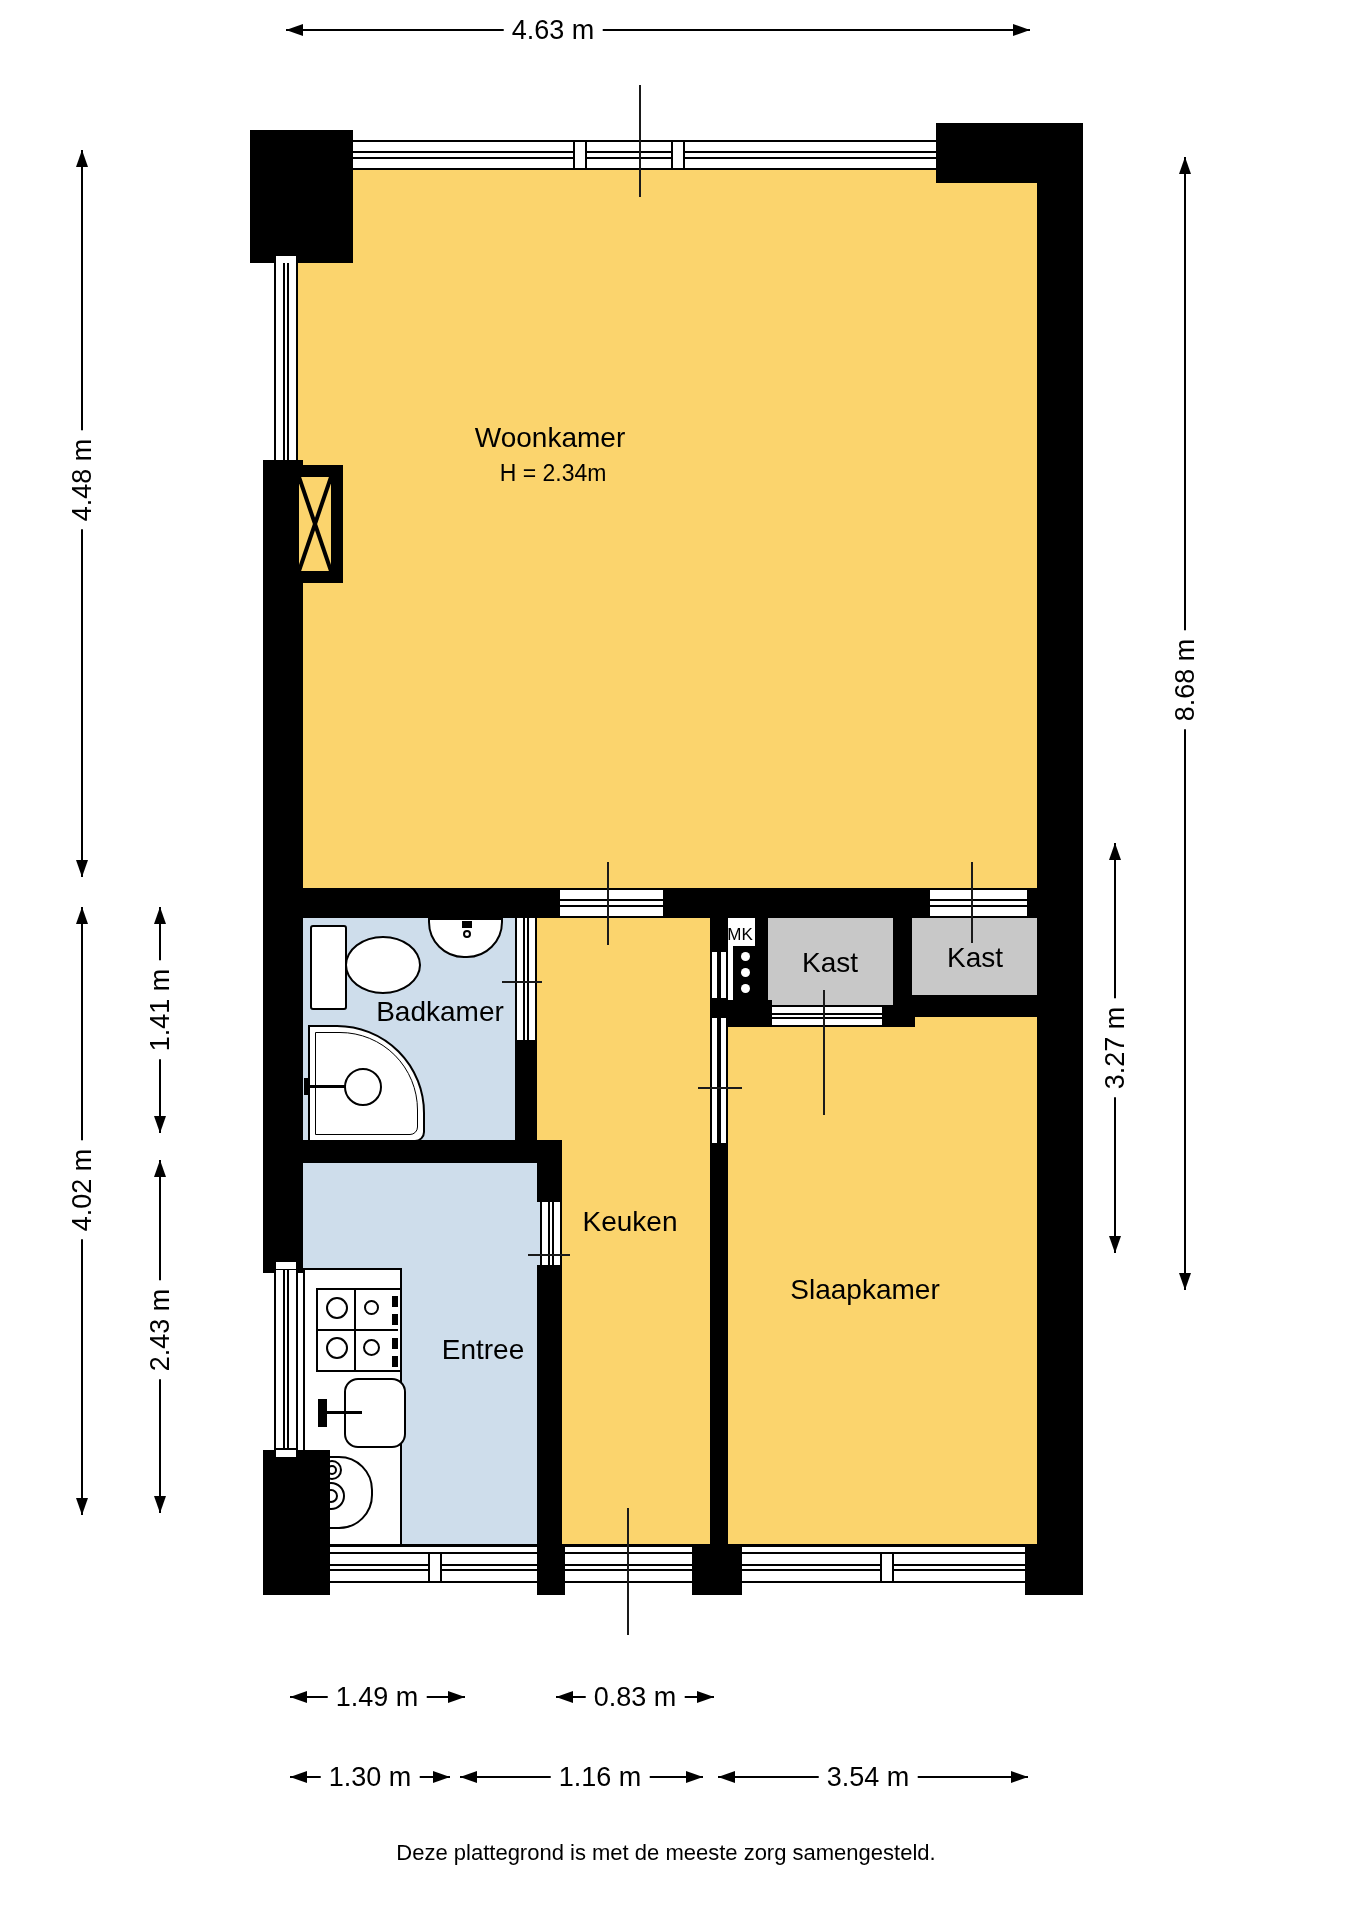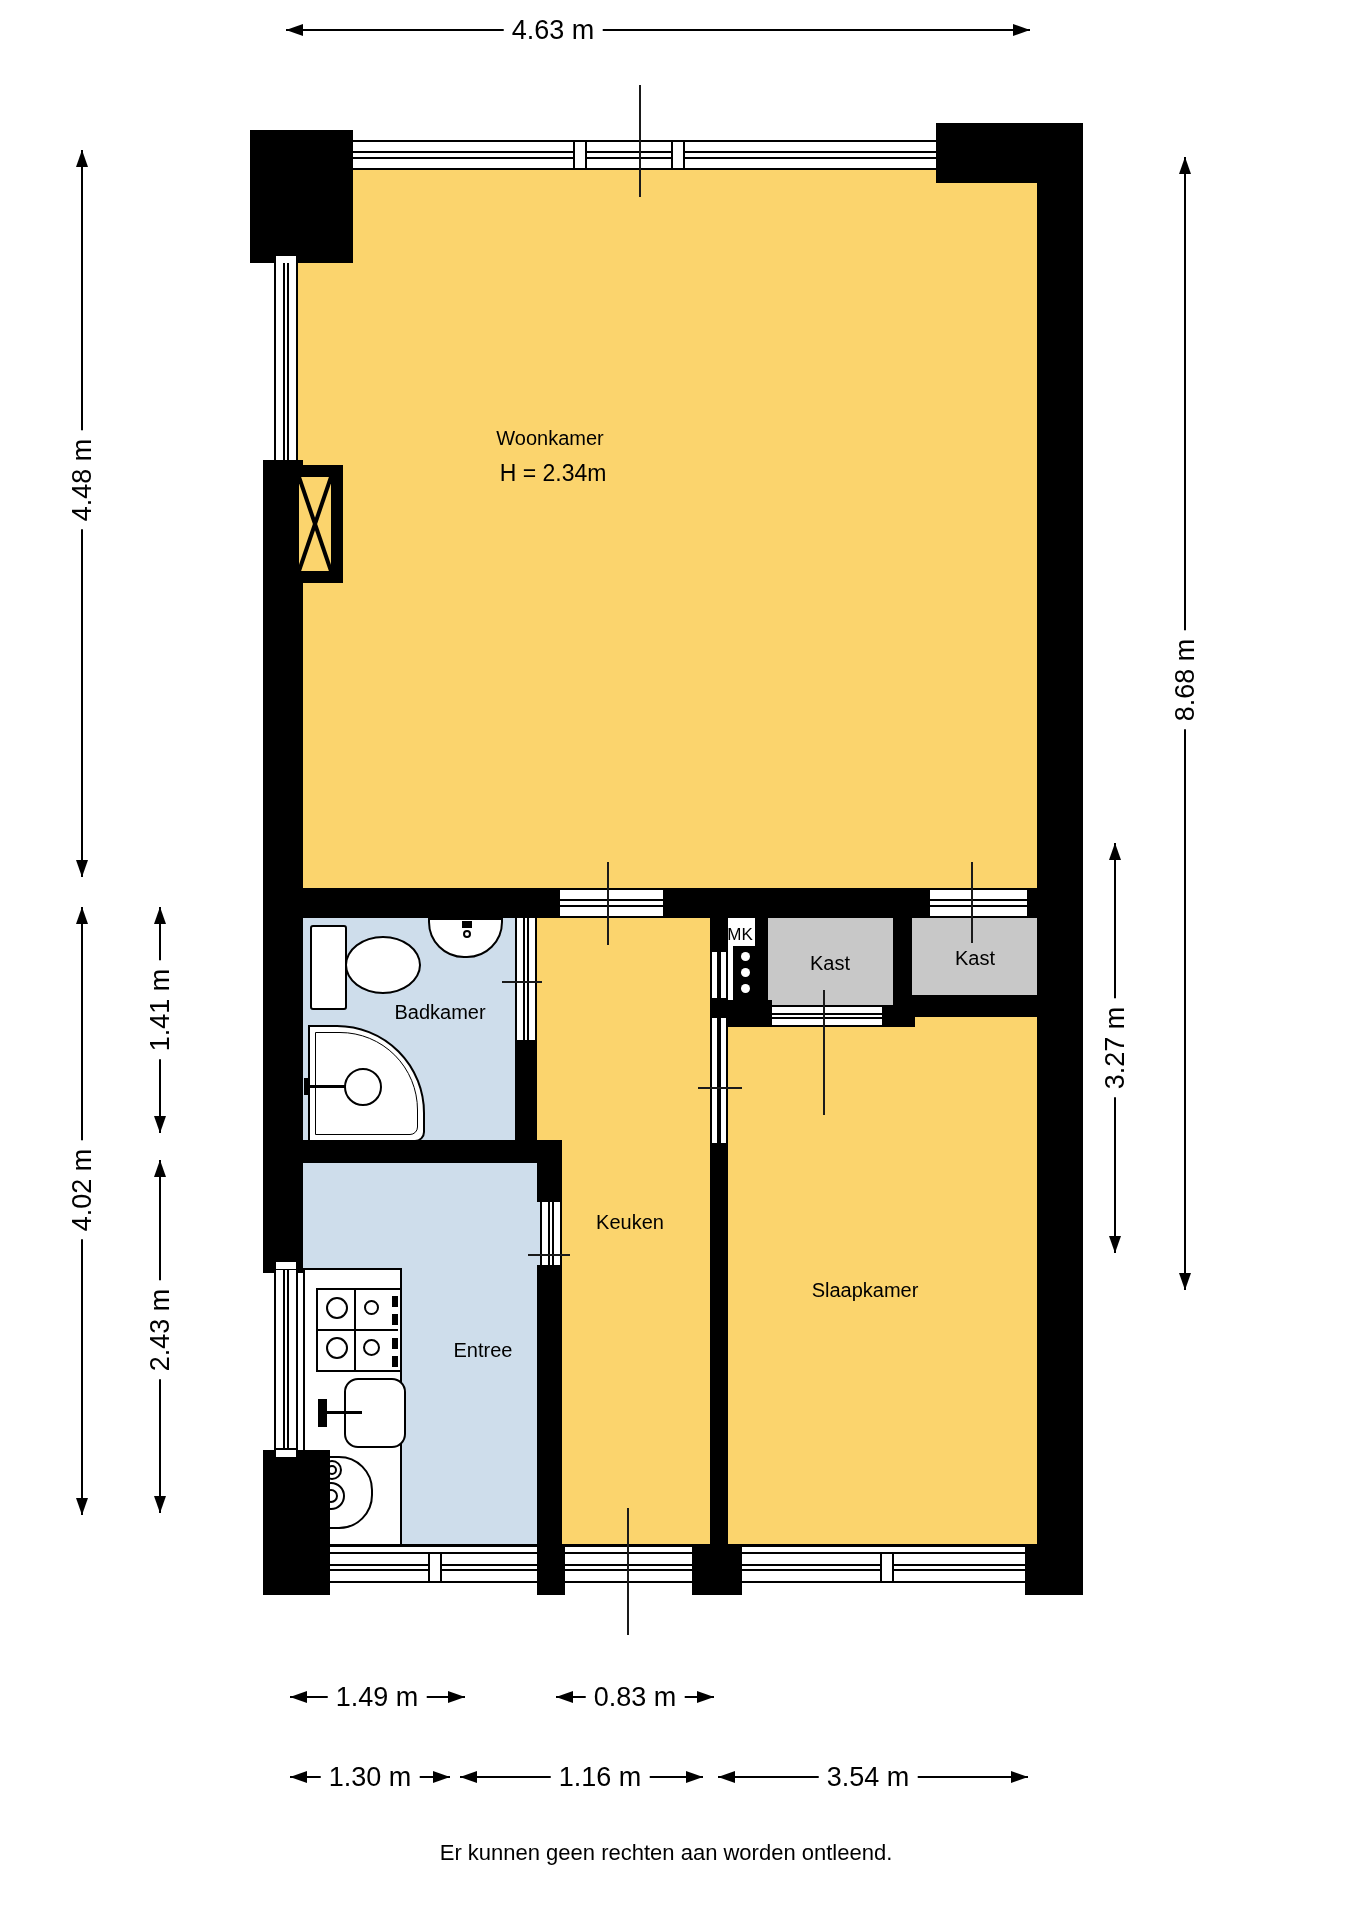--- a/index.html
+++ b/index.html
@@ -22,21 +22,21 @@
   .win-h::before{top:36%;}
   .win-h::after{bottom:36%;}
   .win-v{position:absolute;background:#fff;border-left:2px solid #000;border-right:2px solid #000;box-sizing:border-box;}
   .win-v::before,.win-v::after{content:"";position:absolute;top:0;bottom:0;width:2px;background:#000;}
   .win-v::before{left:33%;}
   .win-v::after{right:33%;}
   .mull{position:absolute;top:0;bottom:0;width:14px;background:#fff;border-left:2px solid #000;border-right:2px solid #000;box-sizing:border-box;z-index:2;}
   .cap{position:absolute;background:#fff;border:2px solid #000;box-sizing:border-box;}
   .tick{position:absolute;background:var(--line);}
   
-  .lbl{position:absolute;transform:translate(-50%,-50%);font-size:20px;white-space:nowrap;}
+  .lbl{position:absolute;transform:translate(-50%,-50%);font-size:28px;white-space:nowrap;}
   .lbl-sm{font-size:23px;}
   .lbl-xs{font-size:17px;}
   
   .fx{position:absolute;background:#fff;border:2px solid #000;box-sizing:border-box;}
   .fx-line{position:absolute;background:#000;}
   .circ{border-radius:50%;}
   
   .dimg{position:absolute;left:0;top:0;width:0;height:0;}
   .dl-h{position:absolute;height:2px;background:#000;}
   .dl-v{position:absolute;width:2px;background:#000;}
@@ -255,16 +255,16 @@
     <div class="dlbl" style="left:600px;top:1777px;text-align:right;">1.16 m</div>
   </div>
   <div class="dimg">
     <div class="dl-h" style="left:718px;top:1776px;width:310px;"></div>
     <div class="ah ah-l" style="left:718px;top:1771px;"></div>
     <div class="ah ah-r" style="left:1011px;top:1771px;"></div>
     <div class="dlbl" style="left:868px;top:1777px;">3.54 m</div>
   </div>
 
   <div class="footer">
-    <div>Er kunnen geen rechten aan worden ontleend.</div>
+    <div>Deze plattegrond is met de meeste zorg samengesteld.</div>
   </div>
 
 </div>
 
 </body></html>

